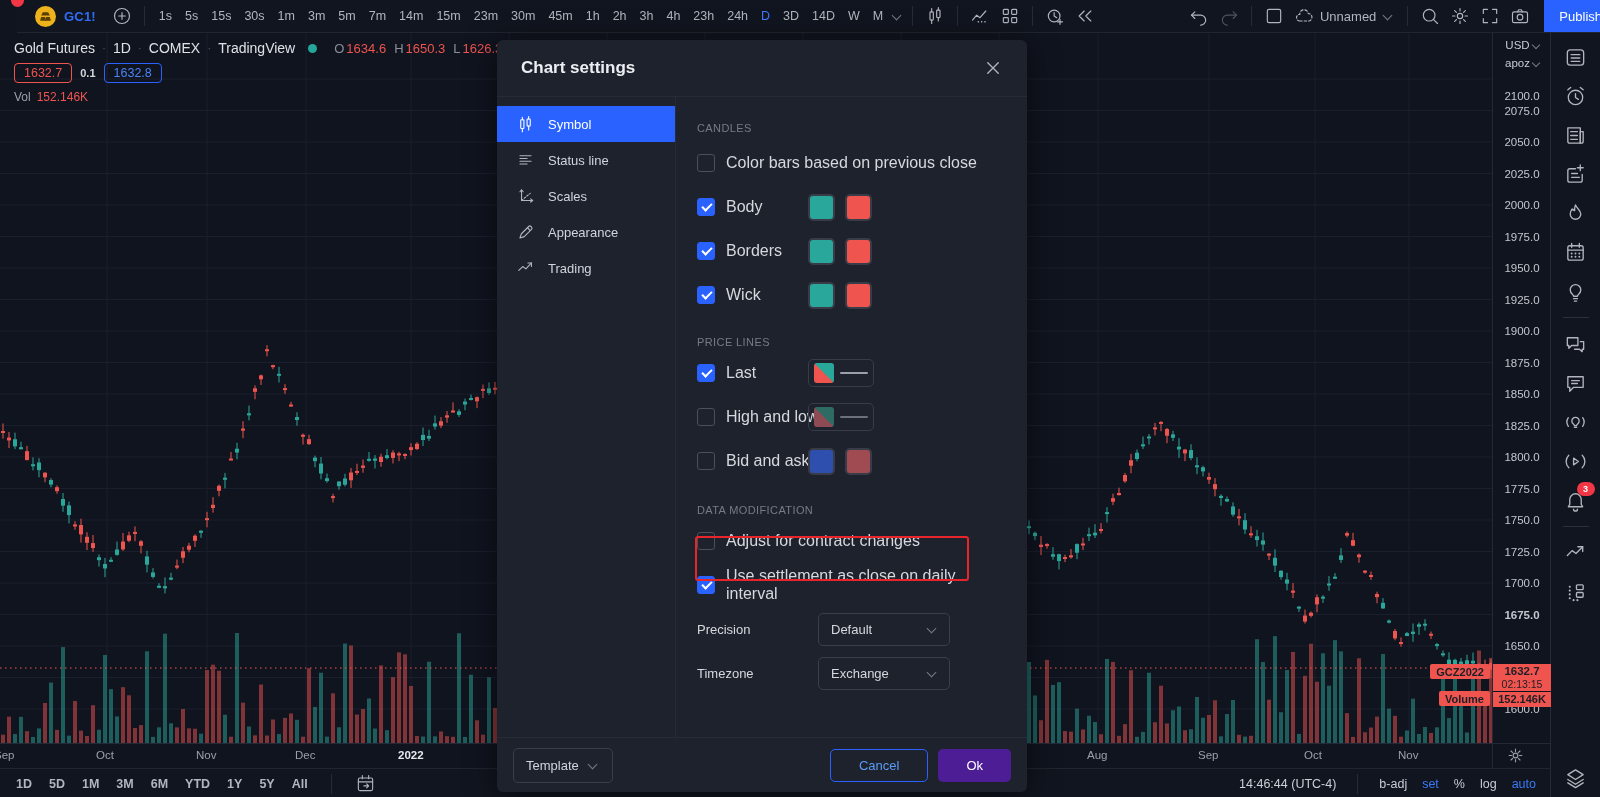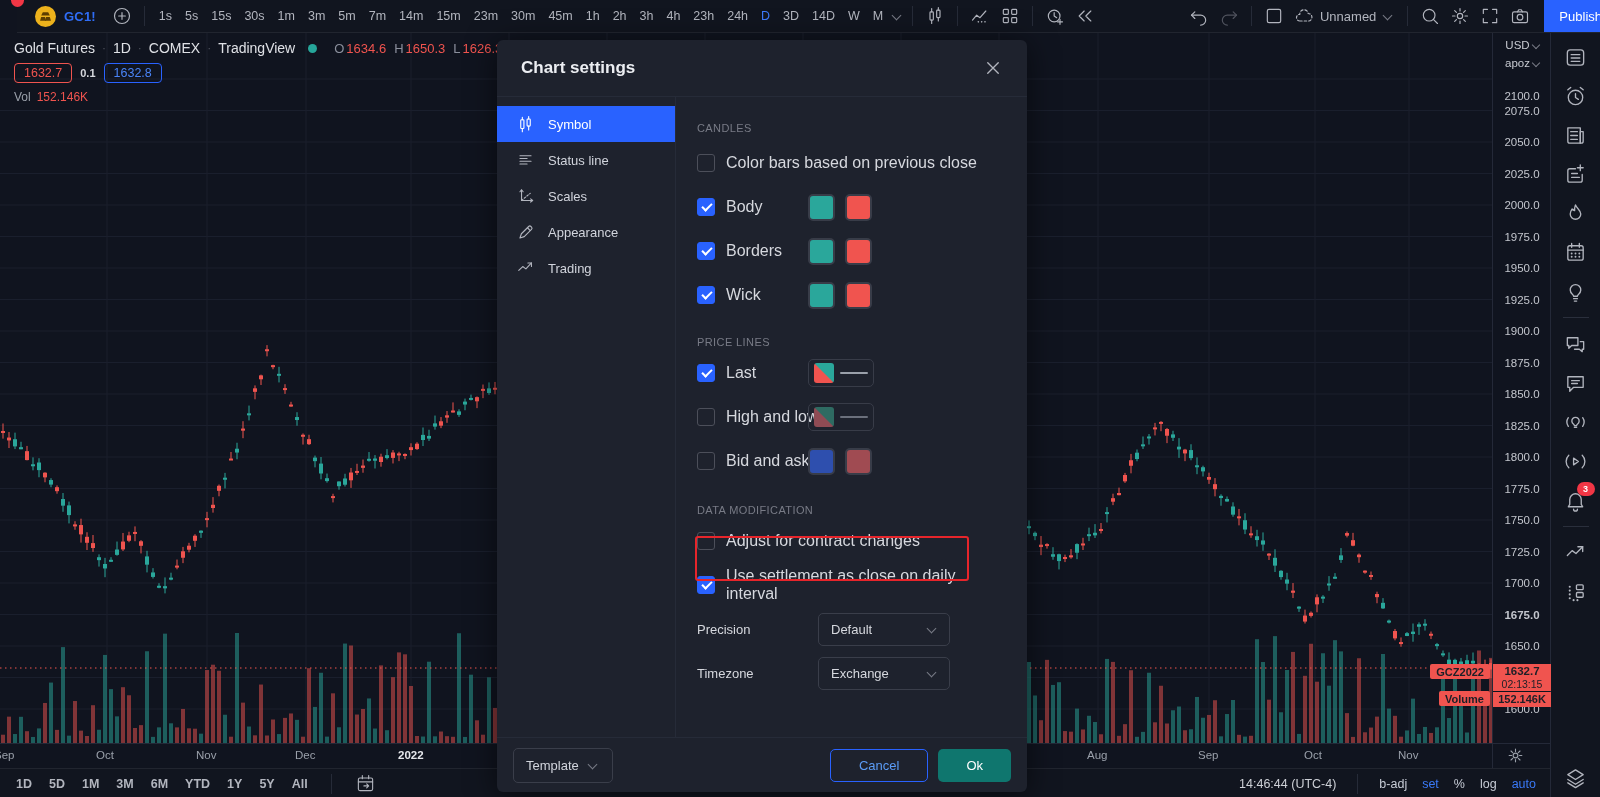--- a/index.html
+++ b/index.html
@@ -100,21 +100,21 @@
   .linebox .pline{flex:1;height:2px;background:#9aa0aa;border-radius:1px;}
   .selrow{height:44px;display:flex;align-items:center;position:relative;}
   .selrow .slbl{font-size:13px;color:#d6d8de;}
   .dropdown{position:absolute;left:121px;width:132px;height:33px;border:1px solid #3a3e4a;border-radius:5px;display:flex;align-items:center;
             justify-content:space-between;padding:0 10px 0 12px;box-sizing:border-box;font-size:13px;color:#d6d8de;cursor:pointer;}
   .m-footer{flex:0 0 auto;height:54px;border-top:1px solid #262b38;display:flex;align-items:center;justify-content:space-between;padding:0 16px;}
   .tpl-btn{border:1px solid #3a3e4a;border-radius:5px;height:33px;display:flex;align-items:center;gap:8px;padding:0 12px;font-size:13px;color:#d1d4dc;cursor:pointer;}
   .foot-right{display:flex;gap:10px;}
   .btn{height:33px;border-radius:5px;display:flex;align-items:center;padding:0 28px;font-size:13px;cursor:pointer;box-sizing:border-box;}
   .btn.ghost{border:1px solid #2962ff;color:#5b9cf6;}
-  .btn.primary{background:#0f766e;color:#fff;}
+  .btn.primary{background:#4c1d95;color:#fff;}
   
   .annot{position:absolute;left:695px;top:536px;width:270px;height:41px;border:2px solid #e7252b;border-radius:3px;z-index:60;pointer-events:none;}
 </style>
 </head>
 <body>
 
 <div id="app">
 
   <header class="topbar">
     <div class="tb-left">

